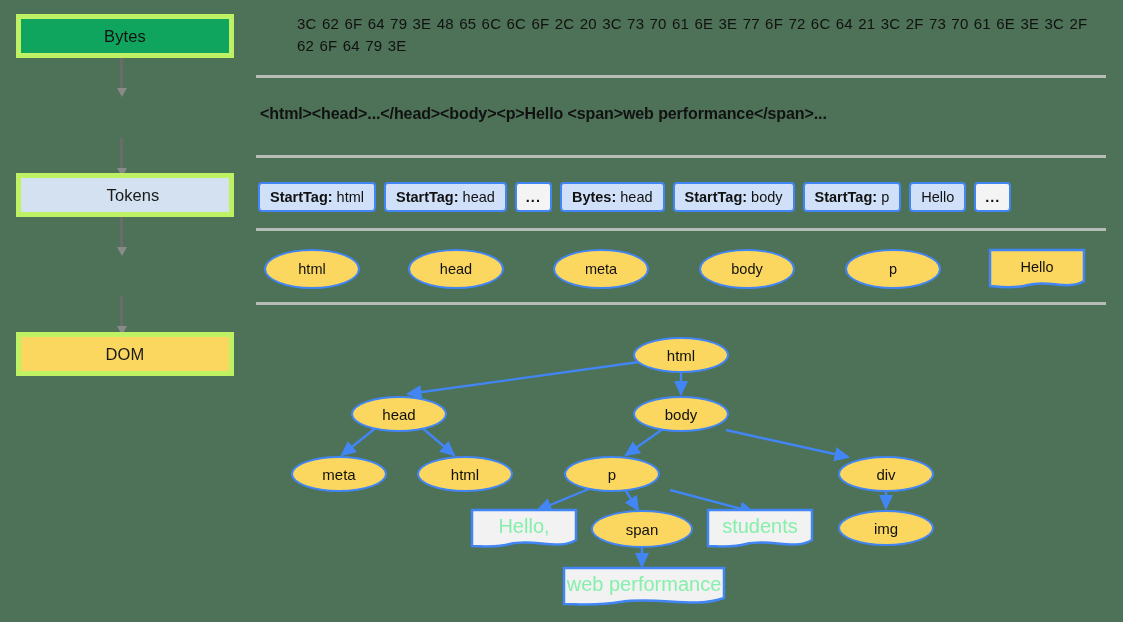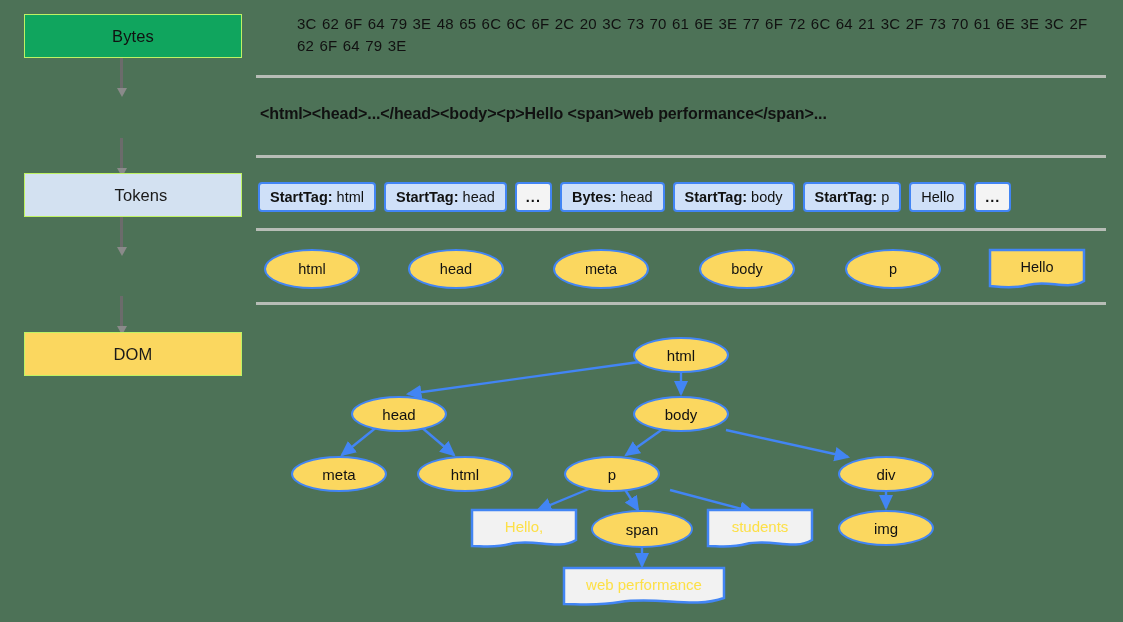--- a/index.html
+++ b/index.html
@@ -26,24 +26,24 @@
   
   .pipeline {
     position: absolute;
     left: 12px;
     top: 0;
     width: 232px;
     height: 622px;
   }
   .stage-box {
     position: absolute;
-    left: 12px;
+    left: 4px;
     width: 218px;
     height: 44px;
-    border: 1px solid #bef264;
+    border: 5px solid #bef264;
     box-sizing: border-box;
     display: flex;
     align-items: center;
     justify-content: center;
     font-size: 16.5px;
     color: #1a1a1a;
     letter-spacing: .1px;
   }
   .stage-box.green {
     background: #10a55e;
@@ -202,22 +202,22 @@
     justify-content: center;
     font-size: 15px;
     color: #111;
     z-index: 3;
   }
   .tdoc {
     position: absolute;
     display: flex;
     align-items: center;
     justify-content: center;
-    font-size: 15px;
-    color: #fde047;
+    font-size: 20px;
+    color: #86efac;
     z-index: 3;
   }
   .tdoc > span { position: relative; z-index: 2; margin-bottom: 5px; }
   .tdoc svg { position: absolute; left: 0; top: 0; z-index: 1; }
 </style>
 </head>
 <body>
 
 <div class="stage">
 

